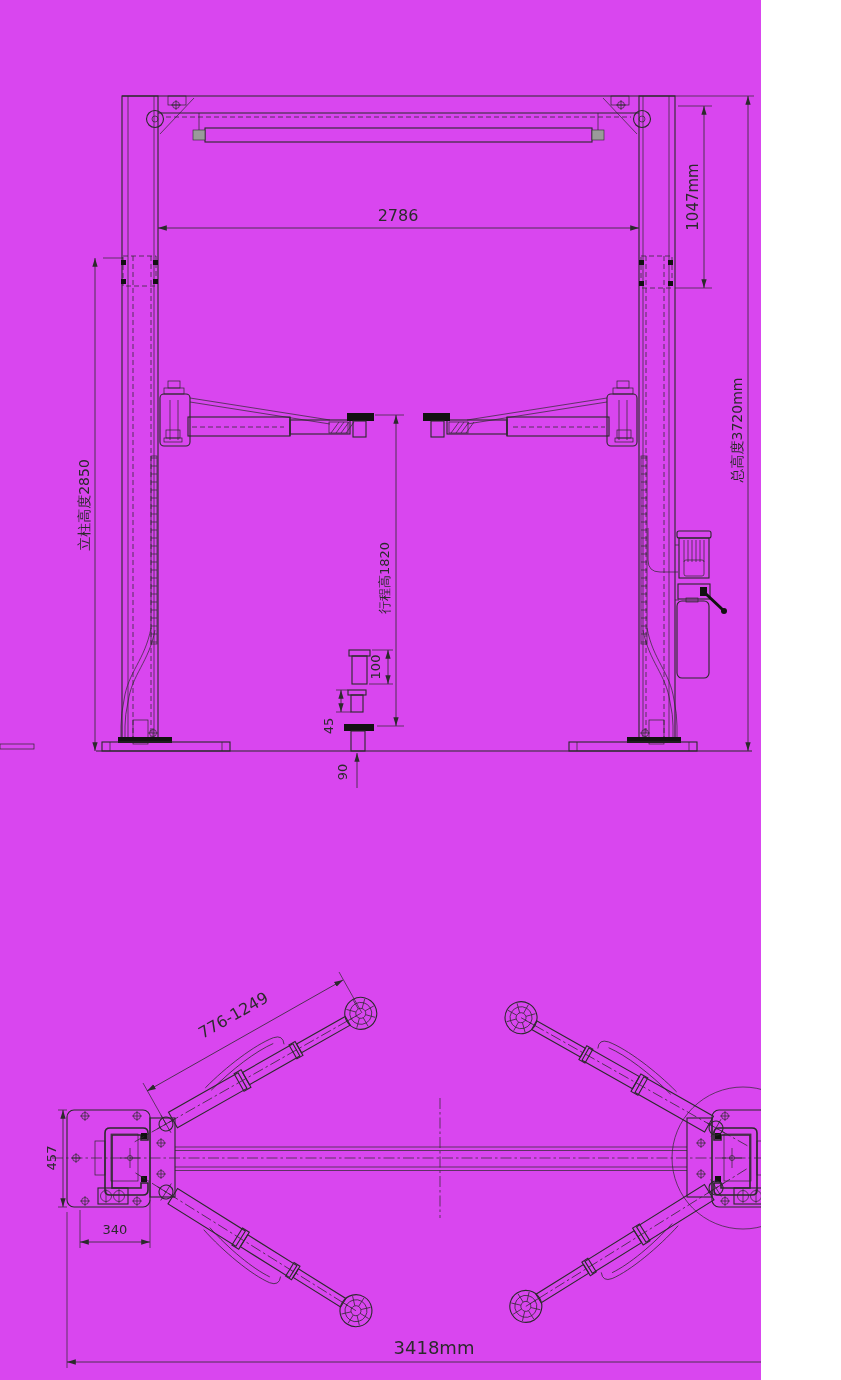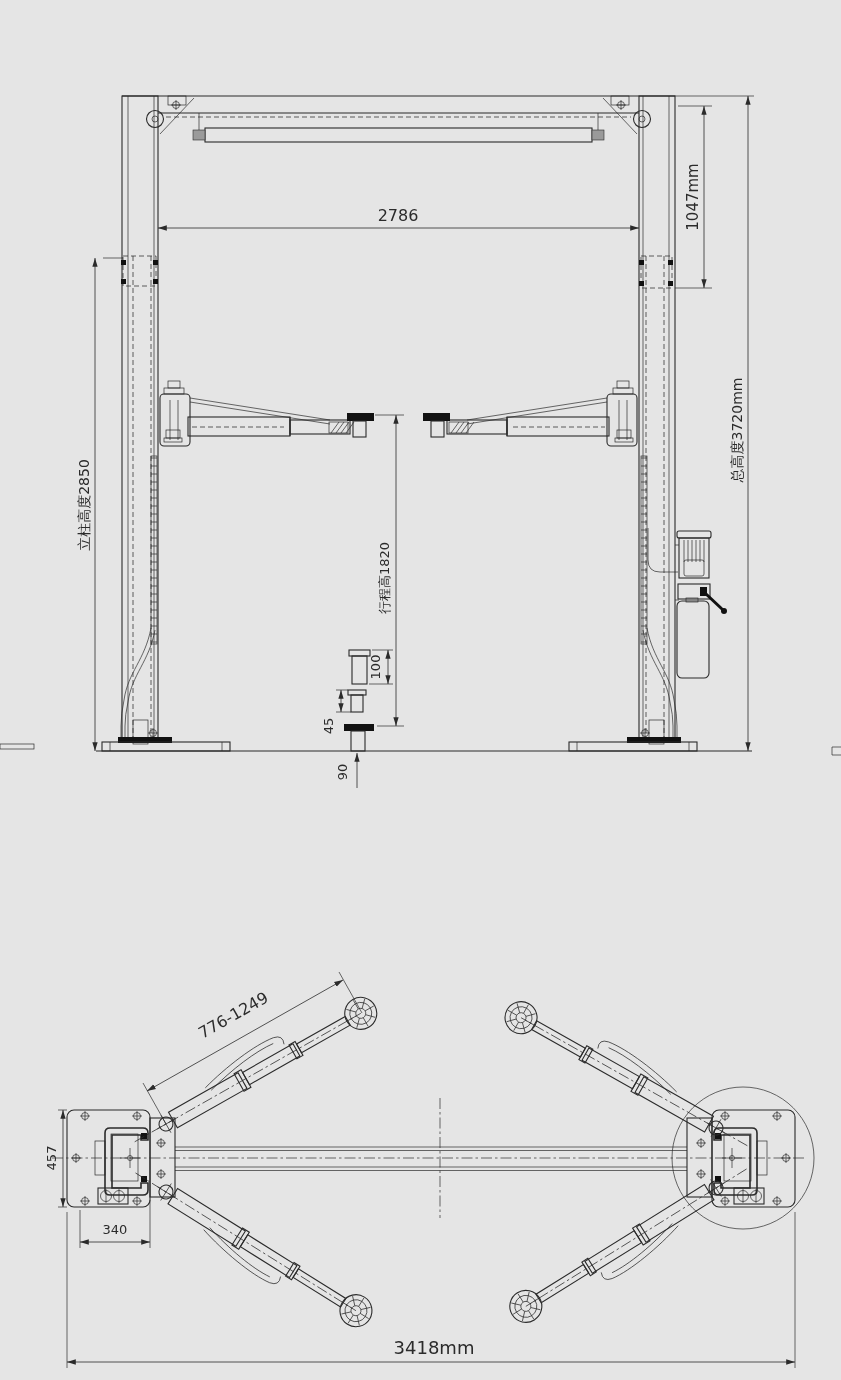--- a/index.html
+++ b/index.html
@@ -1,16 +1,16 @@
 <!DOCTYPE html>
 <html><head>
 <meta charset="utf-8">
 <style>
   html,body{margin:0;padding:0;background:#ffffff;}
-  .page{width:841px;height:1380px;background:#e5e5e5;position:relative;overflow:hidden;}
+  .page{width:761px;height:1380px;background:#d946ef;position:relative;overflow:hidden;}
   svg text{font-family:"DejaVu Sans","Liberation Sans",sans-serif;fill:#2b2b2b;}
   .o{fill:none;stroke:#2b2b2b;stroke-width:1.1;}
   .th{fill:none;stroke:#2b2b2b;stroke-width:1.6;}
   .t{fill:none;stroke:#2b2b2b;stroke-width:0.7;}
   .d{fill:none;stroke:#2b2b2b;stroke-width:0.75;stroke-dasharray:5 3;}
   .cl{fill:none;stroke:#2b2b2b;stroke-width:0.7;stroke-dasharray:11 3 2.5 3;}
   .dim{fill:none;stroke:#2b2b2b;stroke-width:0.8;}
   .dk{fill:#111111;stroke:none;}
   .gy{fill:#9a9a9a;stroke:#2b2b2b;stroke-width:0.6;}
   .tx16{font-size:16px;}

